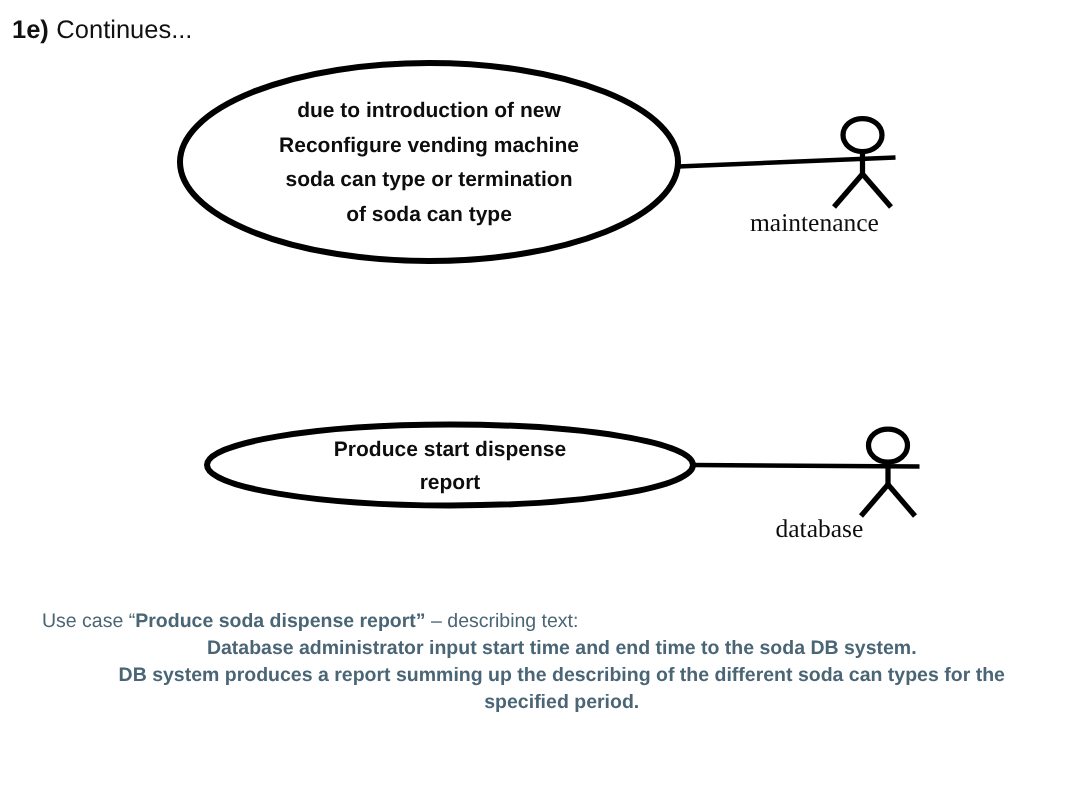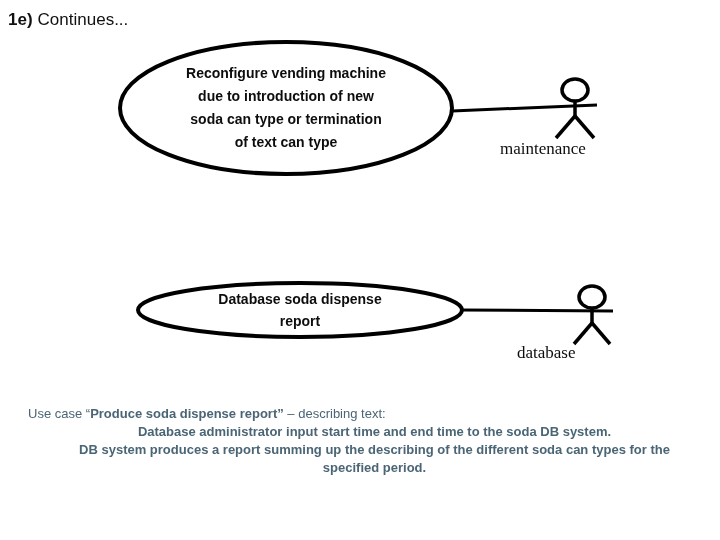--- a/index.html
+++ b/index.html
@@ -82,28 +82,28 @@
       <line x1="592" y1="323" x2="574" y2="344" stroke-width="3.5"></line>
       <line x1="592" y1="323" x2="610" y2="344" stroke-width="3.5"></line>
     </g>
   </svg>
 
   <div class="txt title">
     <b>1e)</b><span class="rest">Continues...</span>
   </div>
 
   <div class="txt uc-label uc1">
+    <div>due to introduction of new</div>
     <div>Reconfigure vending machine</div>
-    <div>due to introduction of new</div>
     <div>soda can type or termination</div>
-    <div>of text can type</div>
+    <div>of soda can type</div>
   </div>
 
   <div class="txt uc-label uc2">
-    <div>Database soda dispense</div>
+    <div>Produce start dispense</div>
     <div>report</div>
   </div>
 
   <div class="txt actor-label actor1-label">
     <div>maintenance</div>
   </div>
 
   <div class="txt actor-label actor2-label">
     <div>database</div>
   </div>

